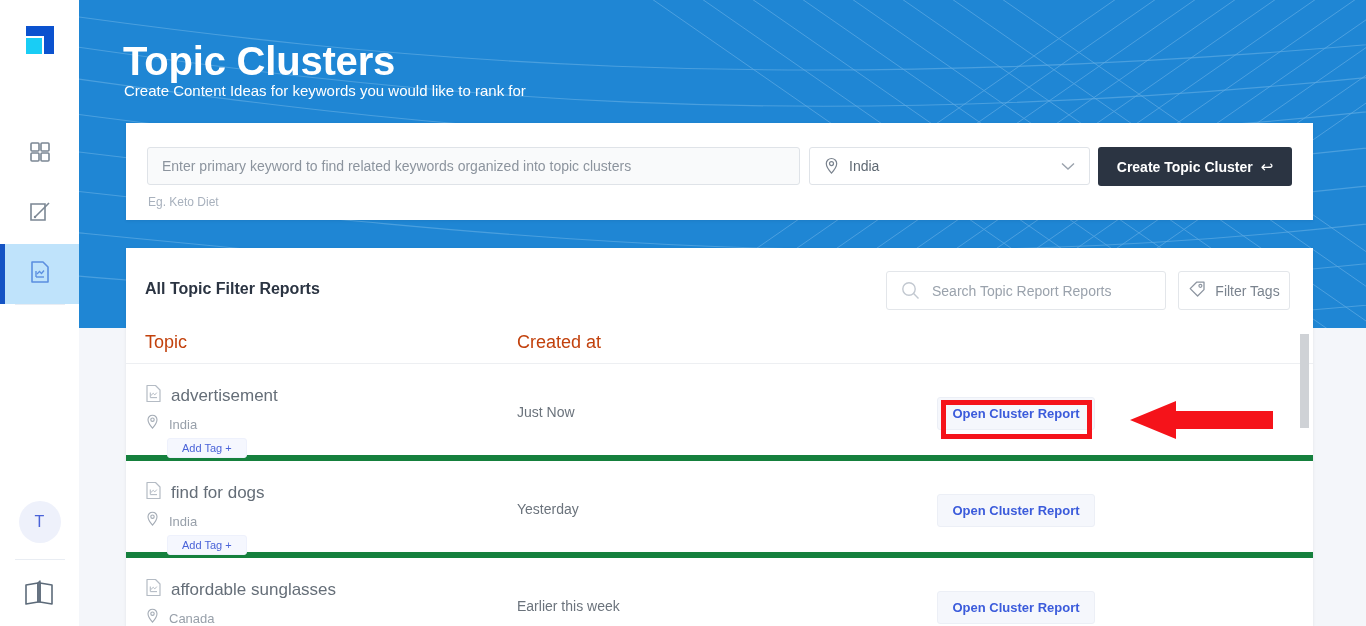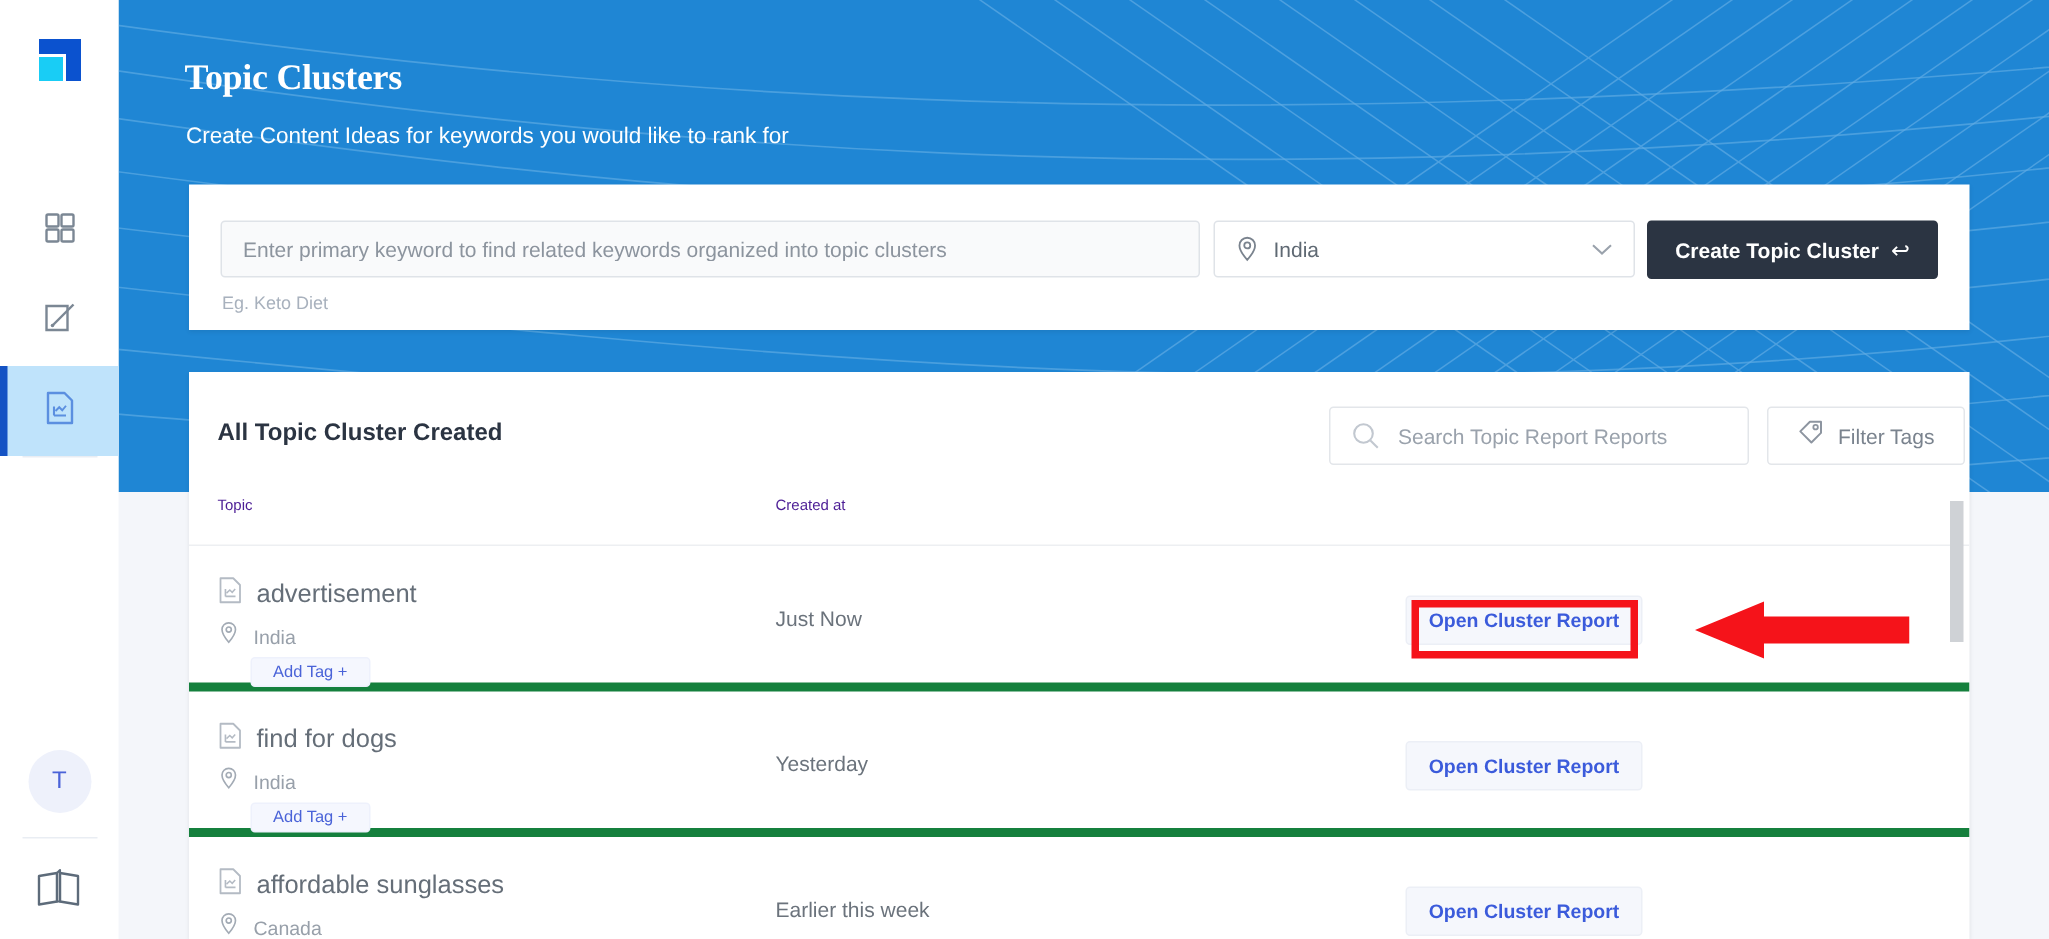--- a/index.html
+++ b/index.html
@@ -38,21 +38,21 @@
   .book-btn { margin: 18px 0 14px 0; cursor:pointer; }
 
   
   #hero {
     position:absolute; left:79px; top:0; width:1287px; height:328px;
     background:#1f86d4; overflow:hidden;
   }
   #hero .lines { position:absolute; inset:0; opacity:1; }
   #hero-title {
     position:absolute; left:44px; top:39px;
-    color:#ffffff; font-size:24px; font-weight:bold; letter-spacing:-0.2px;font-family:Liberation Serif, serif;
+    color:#ffffff; font-size:40px; font-weight:bold; letter-spacing:-0.2px;
   }
   #hero-sub {
     position:absolute; left:45px; top:82px;
     color:#ffffff; font-size:15px; font-weight:400;
   }
 
   
   #search-card {
     position:absolute; left:126px; top:123px; width:1187px; height:97px;
     background:#ffffff; box-shadow:0 1px 3px rgba(0,0,0,0.08); z-index:10;
@@ -94,30 +94,30 @@
     font-size:16px; font-weight:bold; color:#2b3442;
   }
   #search-reports {
     position:absolute; left:760px; top:23px; width:280px; height:39px;
     border:1px solid #e3e6ea; border-radius:3px; background:#fff;
     display:flex; align-items:center; cursor:text;
   }
   #search-reports .mg { margin-left:14px; display:flex; }
   #search-reports-label { margin-left:12px; font-size:14px; color:#9aa2ac; }
   #filter-tags {
-    position:absolute; left:1052px; top:23px; width:132px; height:39px;
+    position:absolute; left:1052px; top:23px; width:112px; height:39px;
     border:1px solid #e3e6ea; border-radius:3px; background:#fff;
     display:flex; align-items:center; justify-content:center; gap:9px; cursor:pointer;
   }
   #filter-tags-label { font-size:14px; color:#7a838e; }
 
   .tbl-head {
     position:relative; height:32px; border-bottom:1px solid #edeff2;
   }
-  .th { position:absolute; font-size:10px; color:#4c1d95; top:0; }
+  .th { position:absolute; font-size:18px; color:#c2410c; top:0; }
   .th.topic { left:19px; }
   .th.created { left:391px; }
 
   .row { position:relative; height:97px; border-bottom:6px solid #15803d; }
   .row-topic { position:absolute; left:19px; top:20px; display:flex; align-items:center; gap:9px; }
   .row-topic-label { font-size:17px; color:#656e78; font-weight:400; }
   .row-loc { position:absolute; left:20px; top:50px; display:flex; align-items:center; gap:10px; }
   .row-loc-label { font-size:13px; color:#98a0aa; }
   .add-tag {
     position:absolute; left:41px; top:74px;
@@ -271,21 +271,21 @@
 
     <button id="create-btn">
       <span>Create Topic Cluster</span>
       <span class="ret">↩</span>
     </button>
   </div>
 
   <div id="reports-card">
 
     <div id="reports-head">
-      <div id="reports-title">All Topic Cluster Created</div>
+      <div id="reports-title">All Topic Filter Reports</div>
 
       <div id="search-reports">
         <span class="mg">
           <svg width="19" height="19" viewBox="0 0 19 19">
             <circle cx="8" cy="8" r="6.2" fill="none" stroke="#c2c8d0" stroke-width="1.4"></circle>
             <path d="M12.6 12.6 L17.5 17.5" stroke="#c2c8d0" stroke-width="1.4"></path>
           </svg>
         </span>
         <span id="search-reports-label">Search Topic Report Reports</span>
       </div>

